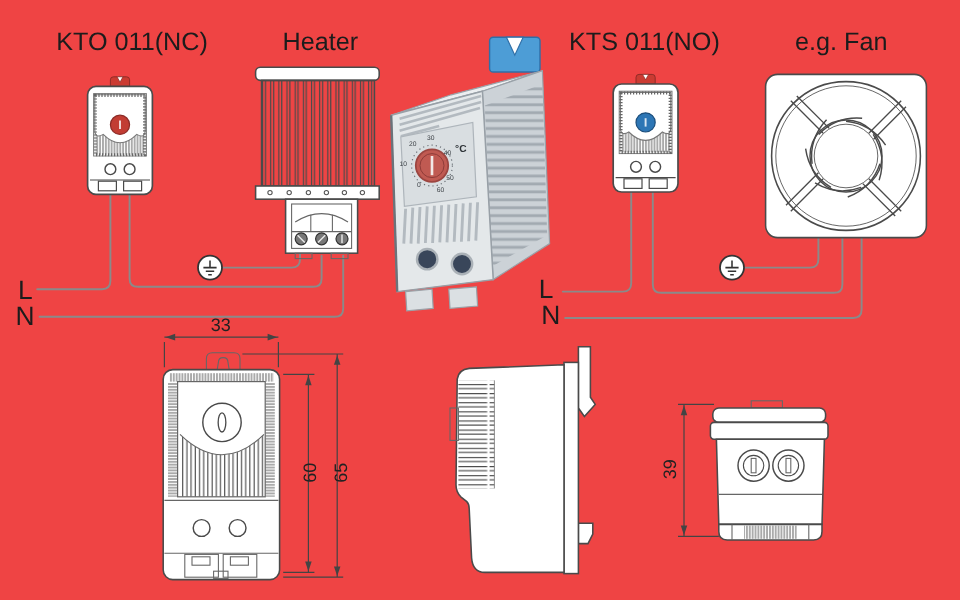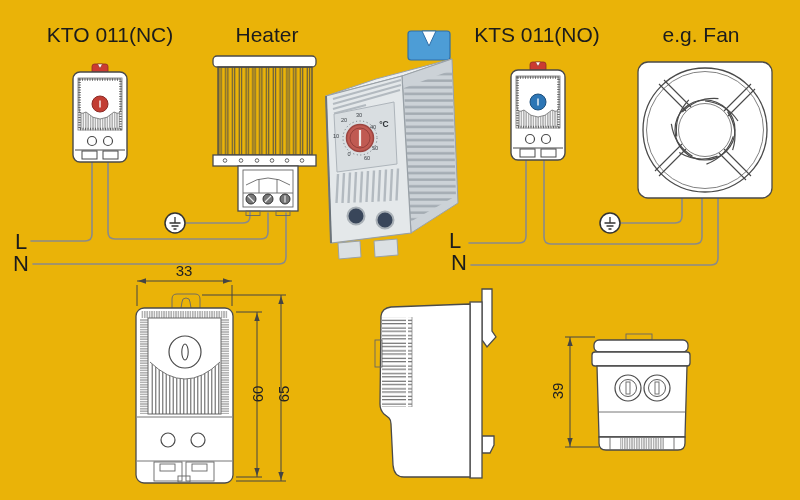--- a/index.html
+++ b/index.html
@@ -1,16 +1,16 @@
 <!DOCTYPE html>
 <html><head>
 <meta charset="utf-8">
 <style>
   html,body{margin:0;padding:0;background:#ffffff;}
-  .stage{width:800px;height:500px;position:relative;background:#eab308;overflow:hidden;}
+  .stage{width:800px;height:500px;position:relative;background:#ef4444;overflow:hidden;}
   svg{display:block;}
   text{font-family:"Liberation Sans","DejaVu Sans",sans-serif;fill:#1c1c1c;}
   .title{font-size:21px;}
   .ln{font-size:22px;}
   .dim{font-size:15px;fill:#222;}
   .tick{font-size:5.6px;fill:#3c4146;}
   .unit{font-size:8.5px;font-weight:bold;fill:#2c3135;}
   .wire{fill:none;stroke:#8a8a8a;stroke-width:1.6;stroke-linecap:round;}
   .art{fill:#ffffff;stroke:#4a4a4a;stroke-width:1.3;}
   .thin{fill:none;stroke:#666;stroke-width:0.9;}

